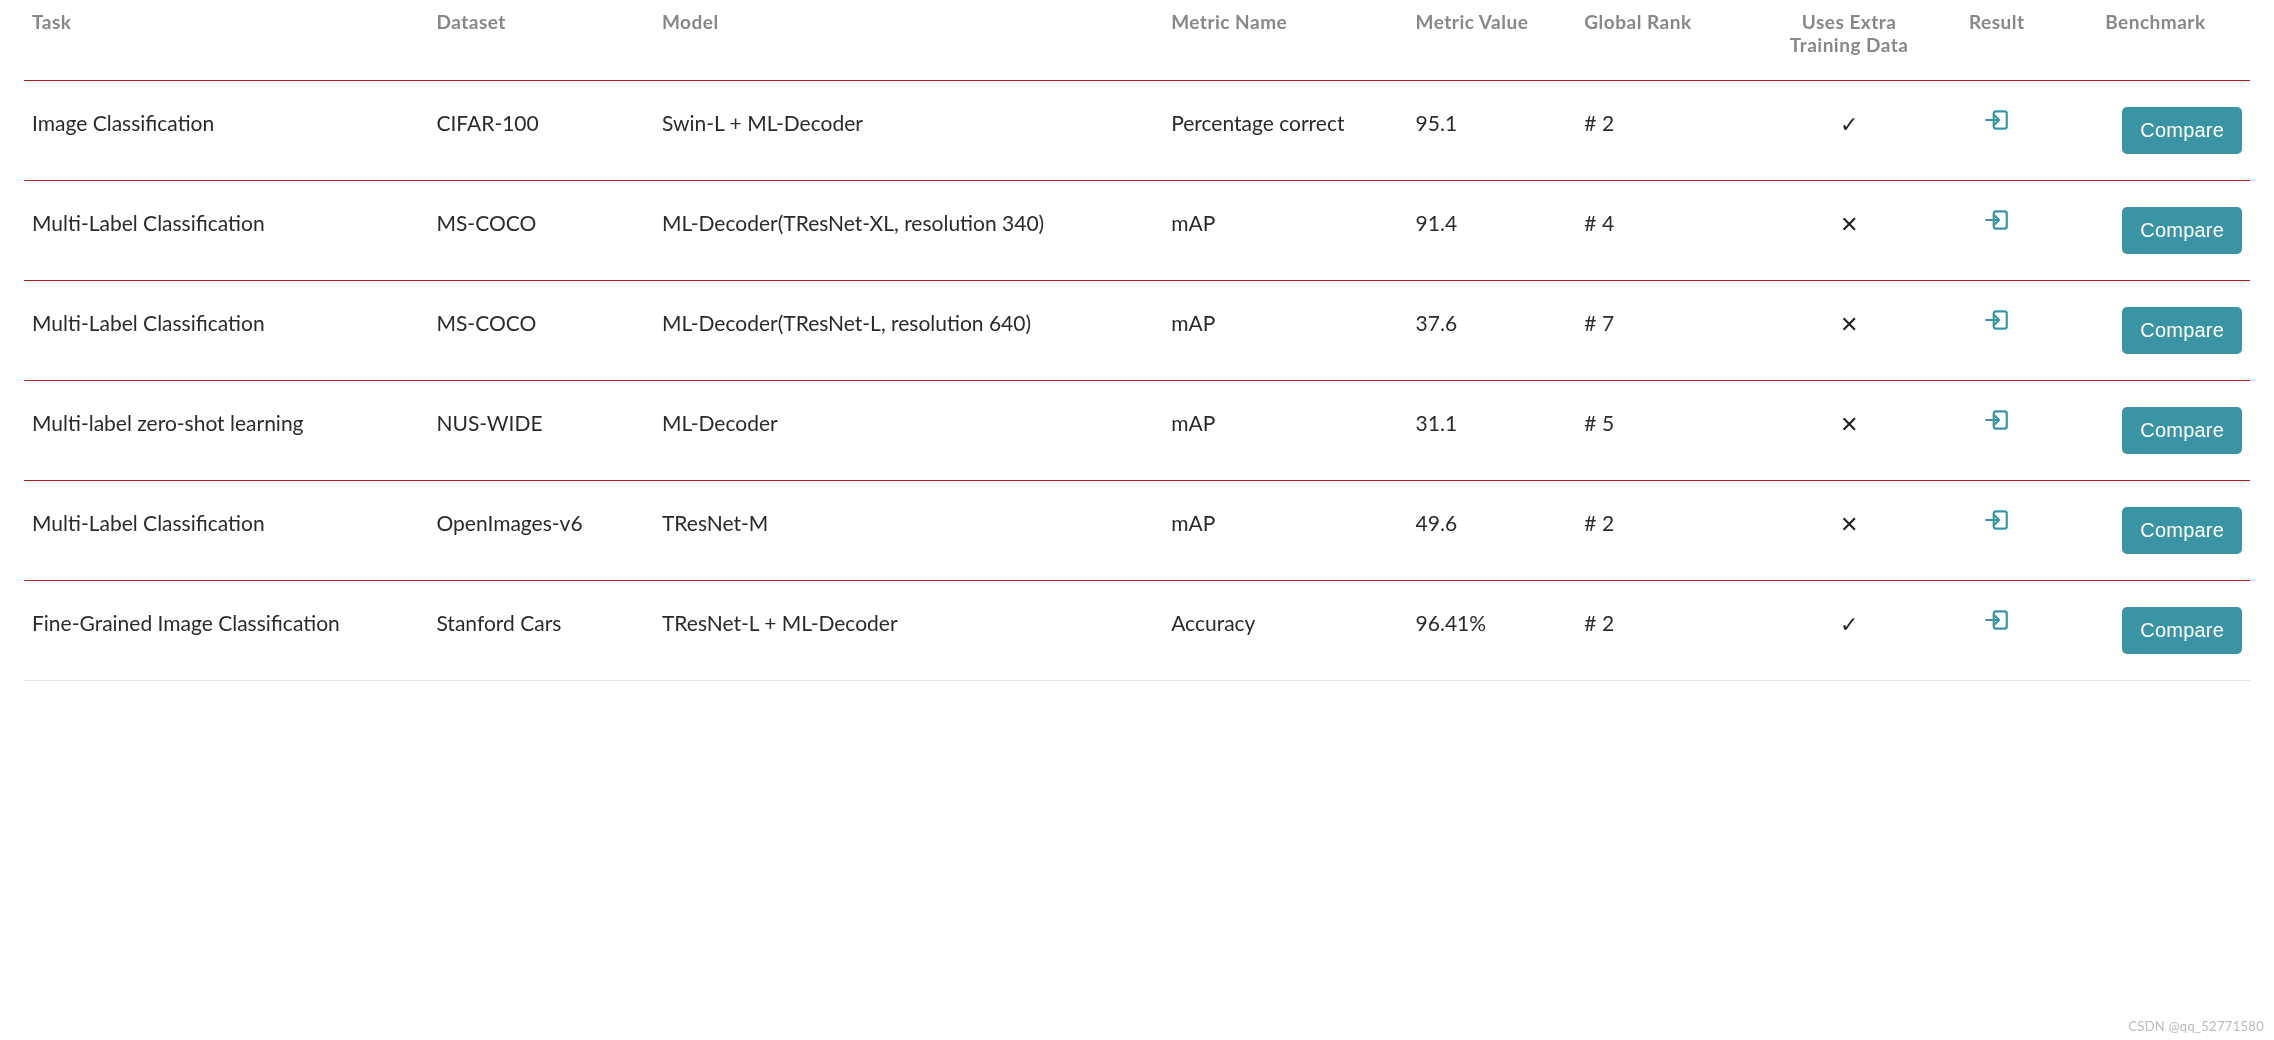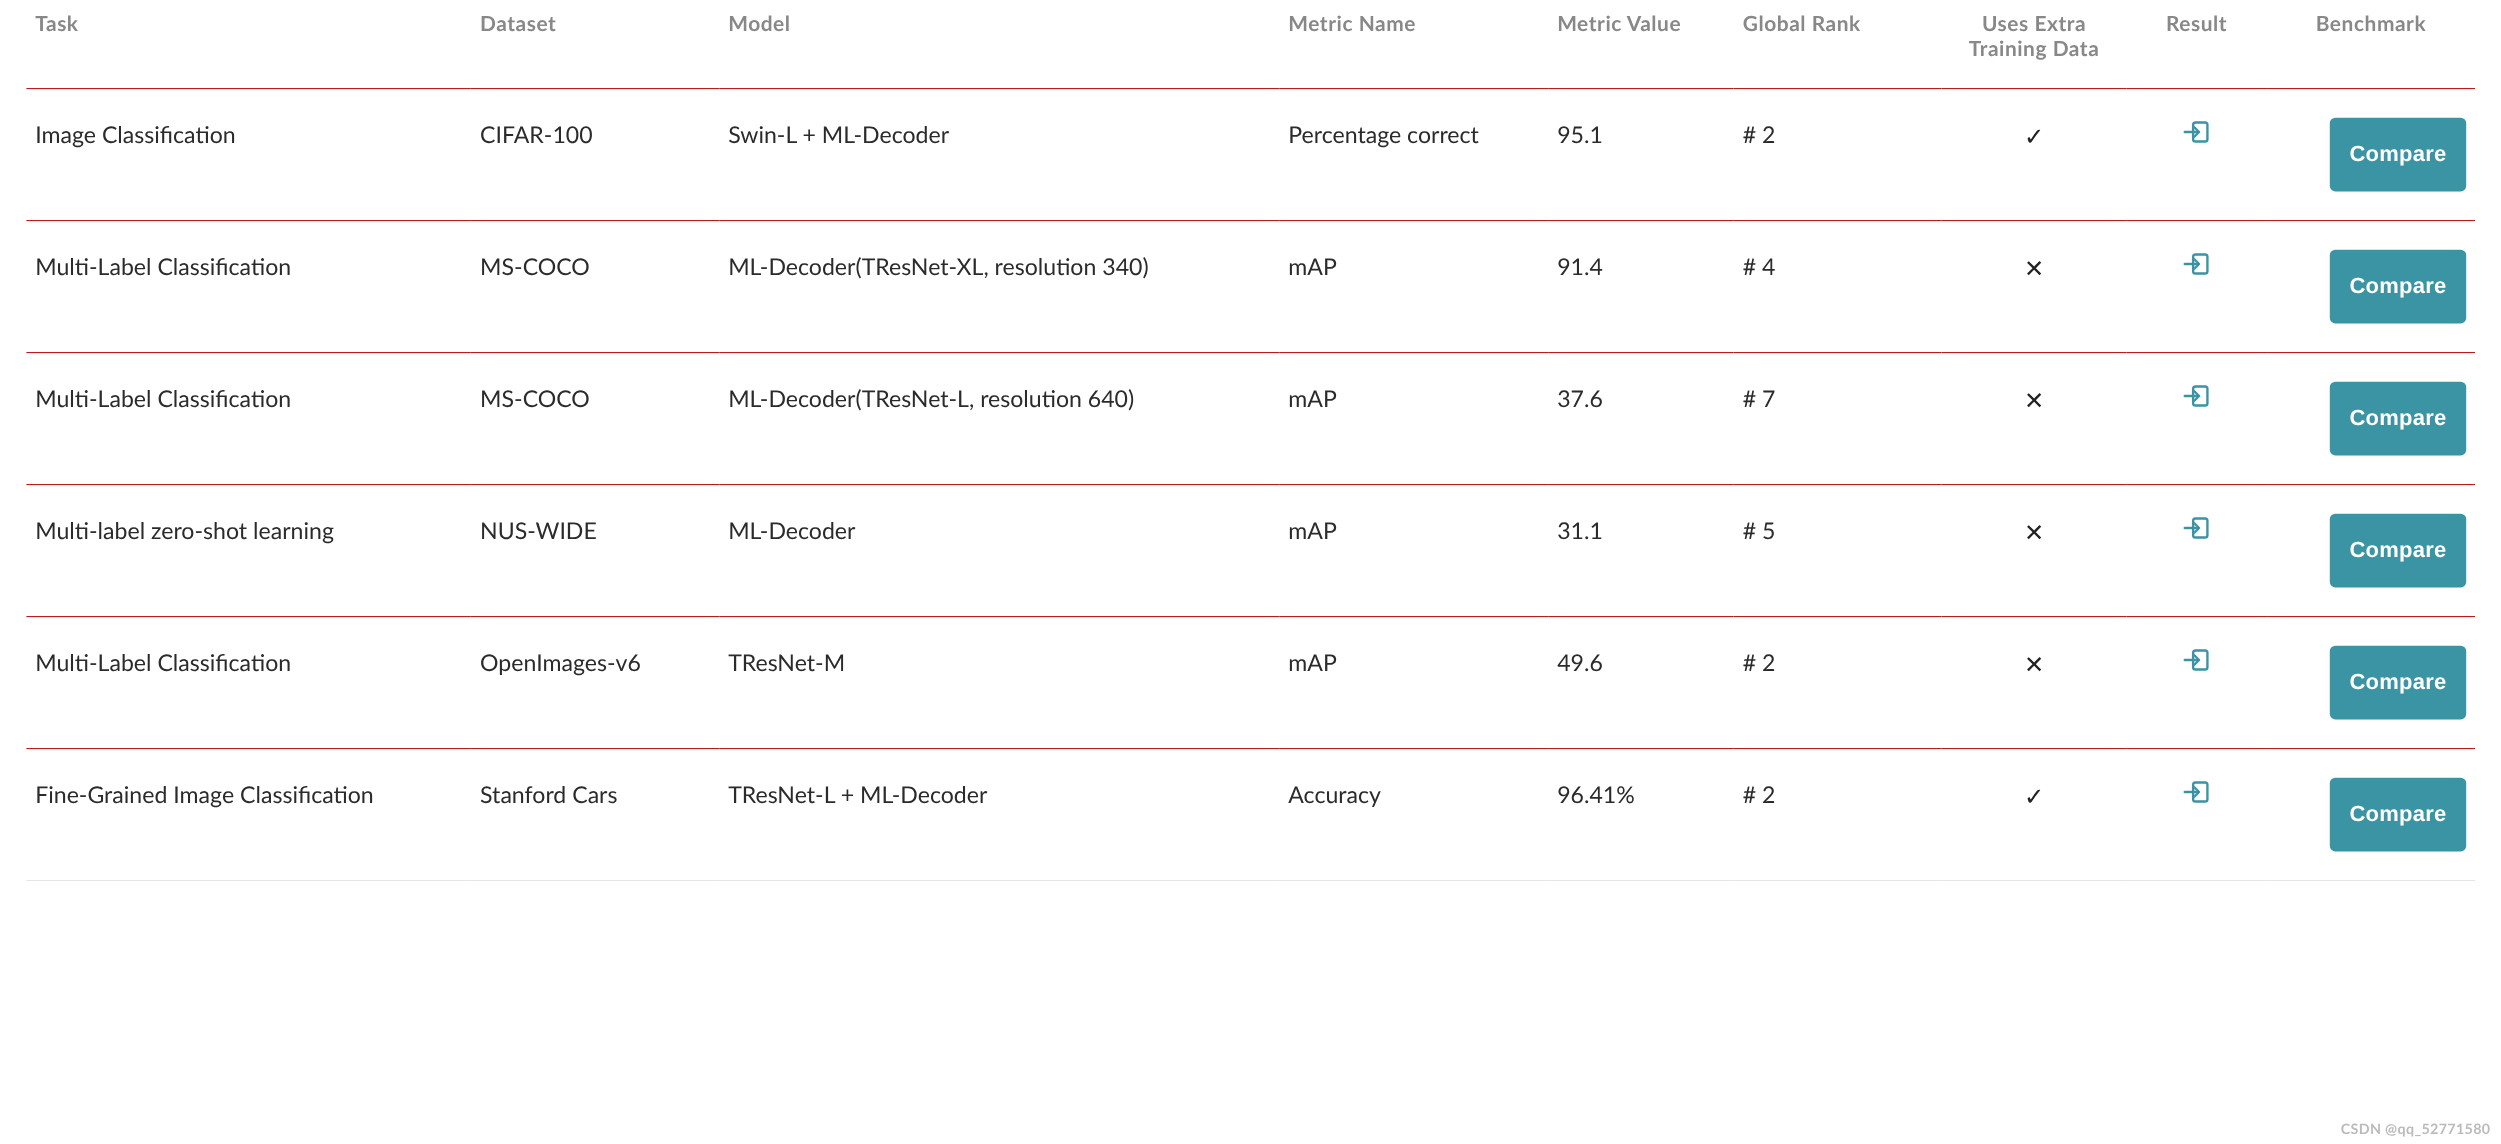--- a/index.html
+++ b/index.html
@@ -50,37 +50,36 @@
 
   .th-extra, .th-center { text-align: center; }
   .th-bench { text-align: center; }
 
   .compare-btn {
     display: inline-block;
     background: #3b94a3;
     color: #fff;
     border: none;
     border-radius: 5px;
-    padding: 22px 18px;
+    padding: 12px 18px;
     font-size: 20px;
-    font-weight: 700;
+    font-weight: 400;
     cursor: pointer;
     letter-spacing: 0.2px;
   }
   .result-icon svg { stroke: #3b94a3; }
   .check-x { font-size: 22px; color:#222; }
 
   .watermark {
     position: fixed;
     bottom: 6px;
     right: 10px;
     font-size: 13px;
     color: #bbb;
     letter-spacing: 0.3px;
-    font-weight: bold;
   }
 </style>
 </head>
 <body>
 
 <table>
   <colgroup>
     <col class="col-task">
     <col class="col-dataset">
     <col class="col-model">

